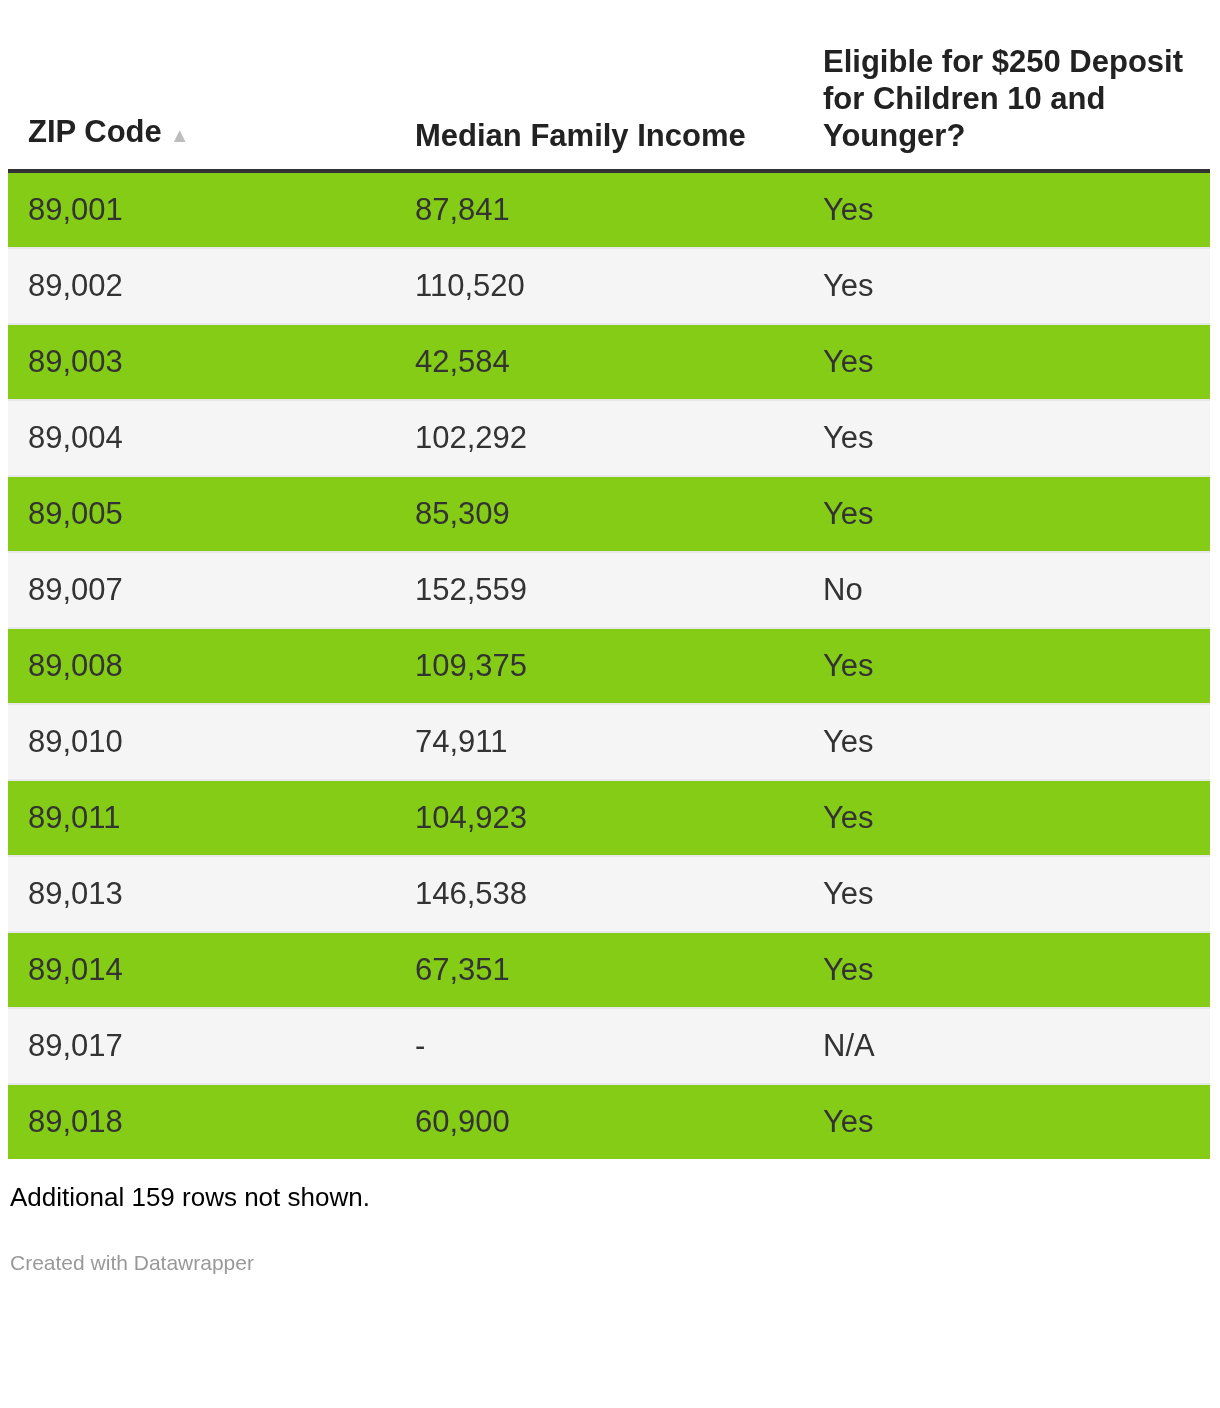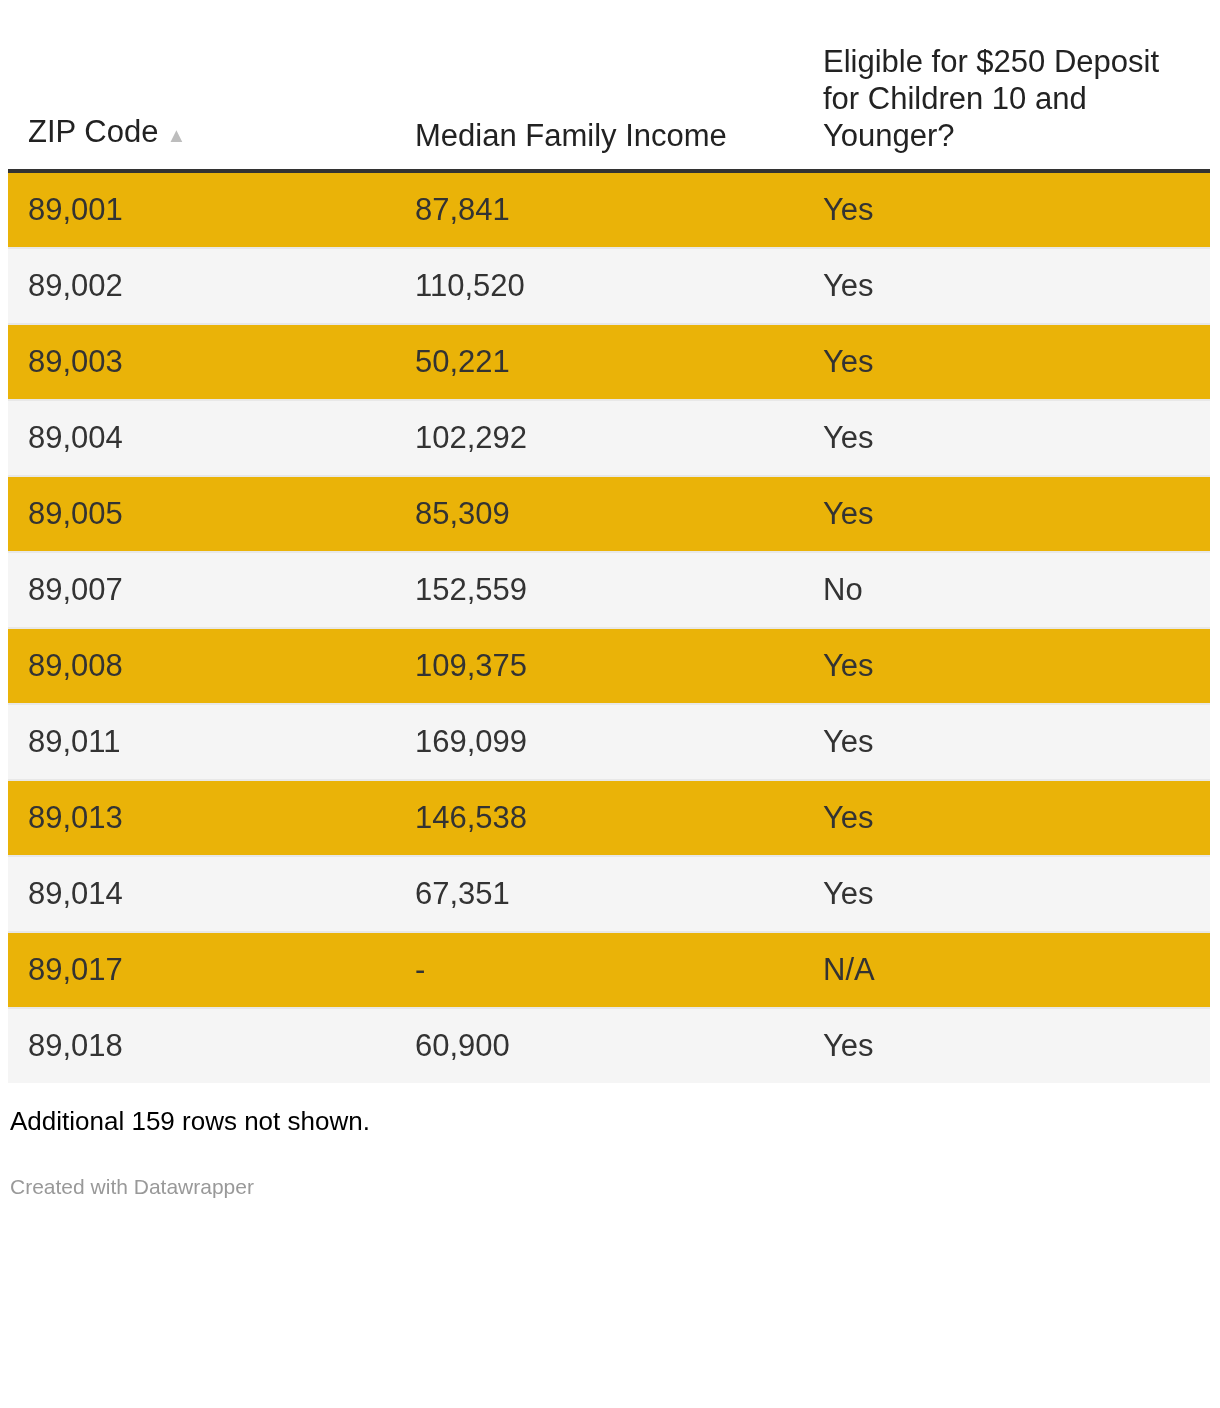--- a/index.html
+++ b/index.html
@@ -19,41 +19,41 @@
   table {
     width: 100%;
     border-collapse: collapse;
     table-layout: fixed;
   }
   thead th {
     text-align: left;
     vertical-align: bottom;
     font-size: 31px;
     line-height: 37px;
-    font-weight: 400;
+    font-weight: 700;
     color: #222222;
     padding: 43px 20px 15px 20px;
     border-bottom: 4px solid #333333;
     white-space: pre-line;
     background: #ffffff;
     cursor: pointer;
   }
   thead th .sort-arrow {
     color: #bdbdbd;
     font-size: 20px;
     margin-left: 8px;
     white-space: normal;
   }
   tbody td {
     font-size: 31px;
     line-height: 38px;
     color: #333333;
     padding: 18px 20px;
     vertical-align: middle;
-    background: #eab308;
+    background: #84cc16;
   }
   tbody tr:nth-child(even) td {
     background: #f5f5f5;
   }
   tbody tr:not(:last-child) td {
     border-bottom: 2px solid #e8e8e8;
   }
   .note {
     margin: 22px 10px 0 10px;
     font-size: 26px;
@@ -92,21 +92,21 @@
           <td>87,841</td>
           <td>Yes</td>
         </tr>
         <tr>
           <td>89,002</td>
           <td>110,520</td>
           <td>Yes</td>
         </tr>
         <tr>
           <td>89,003</td>
-          <td>50,221</td>
+          <td>42,584</td>
           <td>Yes</td>
         </tr>
         <tr>
           <td>89,004</td>
           <td>102,292</td>
           <td>Yes</td>
         </tr>
         <tr>
           <td>89,005</td>
           <td>85,309</td>
@@ -116,22 +116,27 @@
           <td>89,007</td>
           <td>152,559</td>
           <td>No</td>
         </tr>
         <tr>
           <td>89,008</td>
           <td>109,375</td>
           <td>Yes</td>
         </tr>
         <tr>
+          <td>89,010</td>
+          <td>74,911</td>
+          <td>Yes</td>
+        </tr>
+        <tr>
           <td>89,011</td>
-          <td>169,099</td>
+          <td>104,923</td>
           <td>Yes</td>
         </tr>
         <tr>
           <td>89,013</td>
           <td>146,538</td>
           <td>Yes</td>
         </tr>
         <tr>
           <td>89,014</td>
           <td>67,351</td>

